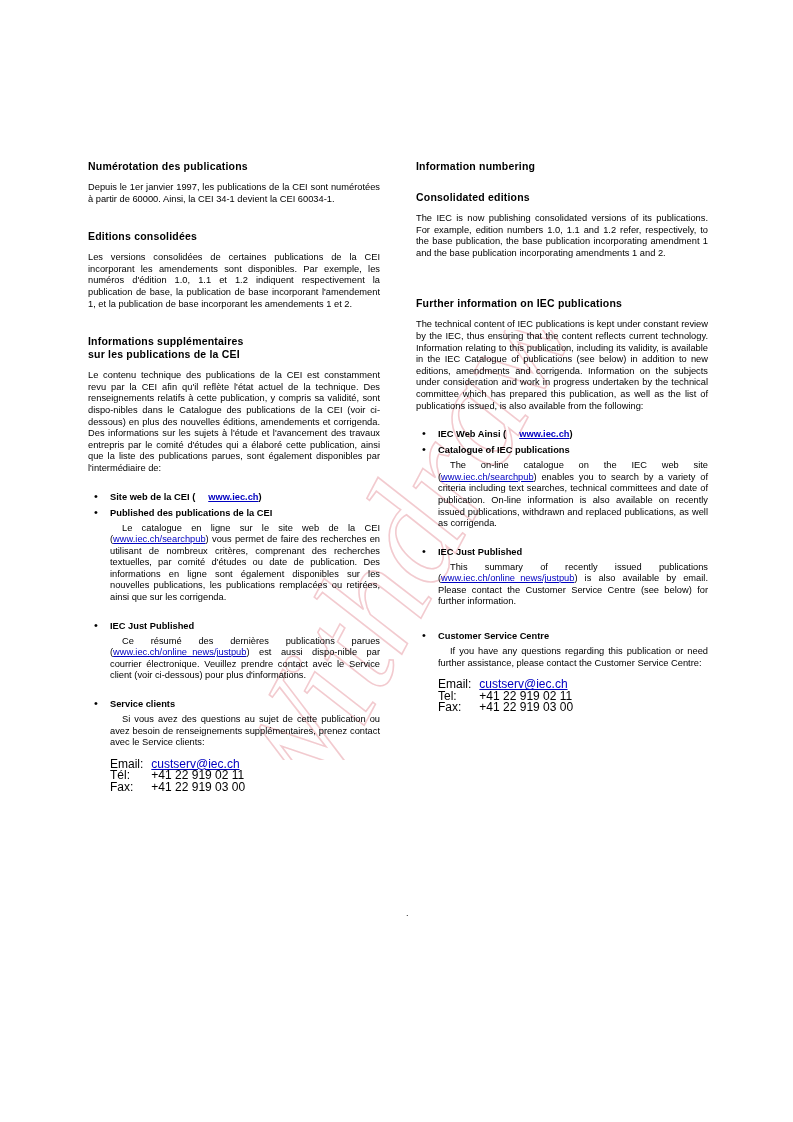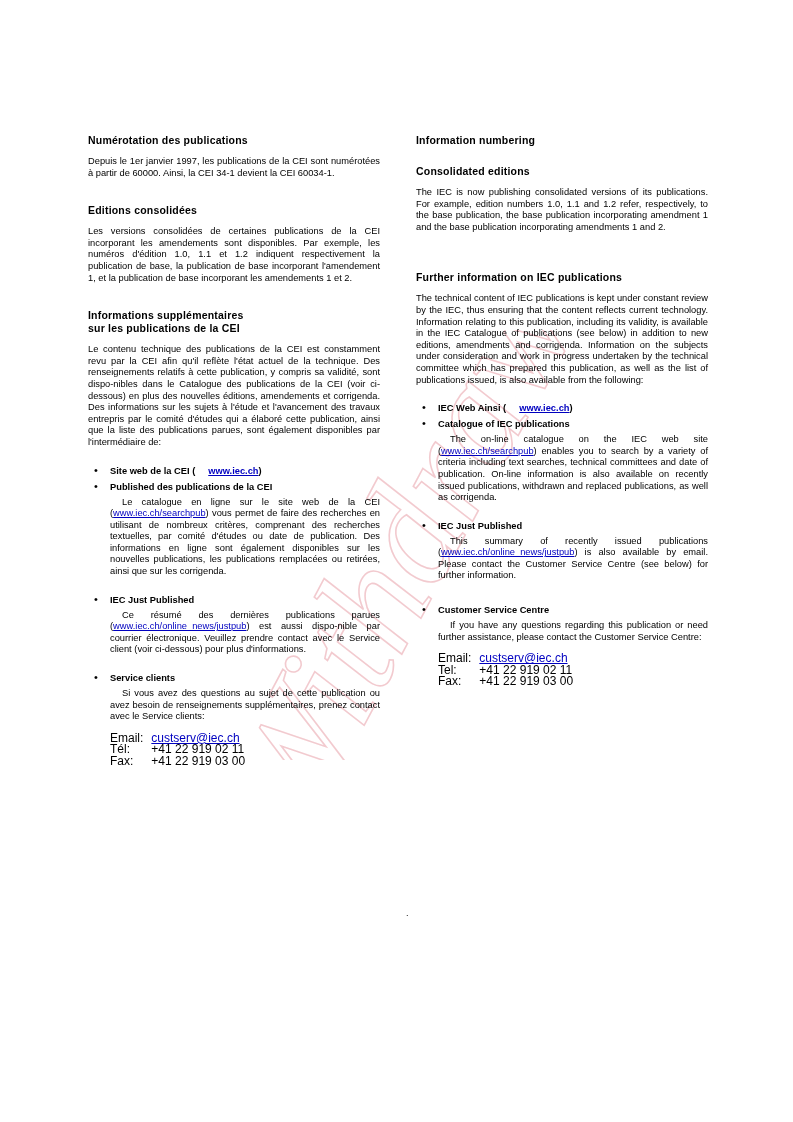--- a/index.html
+++ b/index.html
@@ -31,21 +31,21 @@
     height: 430px;
     pointer-events: none;
     z-index: 5;
     opacity: 0.55;
   }
   .watermark svg { display: block; }
 
   .columns {
     position: absolute;
     left: 88px;
-    top: 134px;
+    top: 160px;
     width: 620px;
     z-index: 10;
   }
   .col {
     width: 292px;
     float: left;
   }
   .col.left { margin-right: 36px; }
 
   h2.sec {

